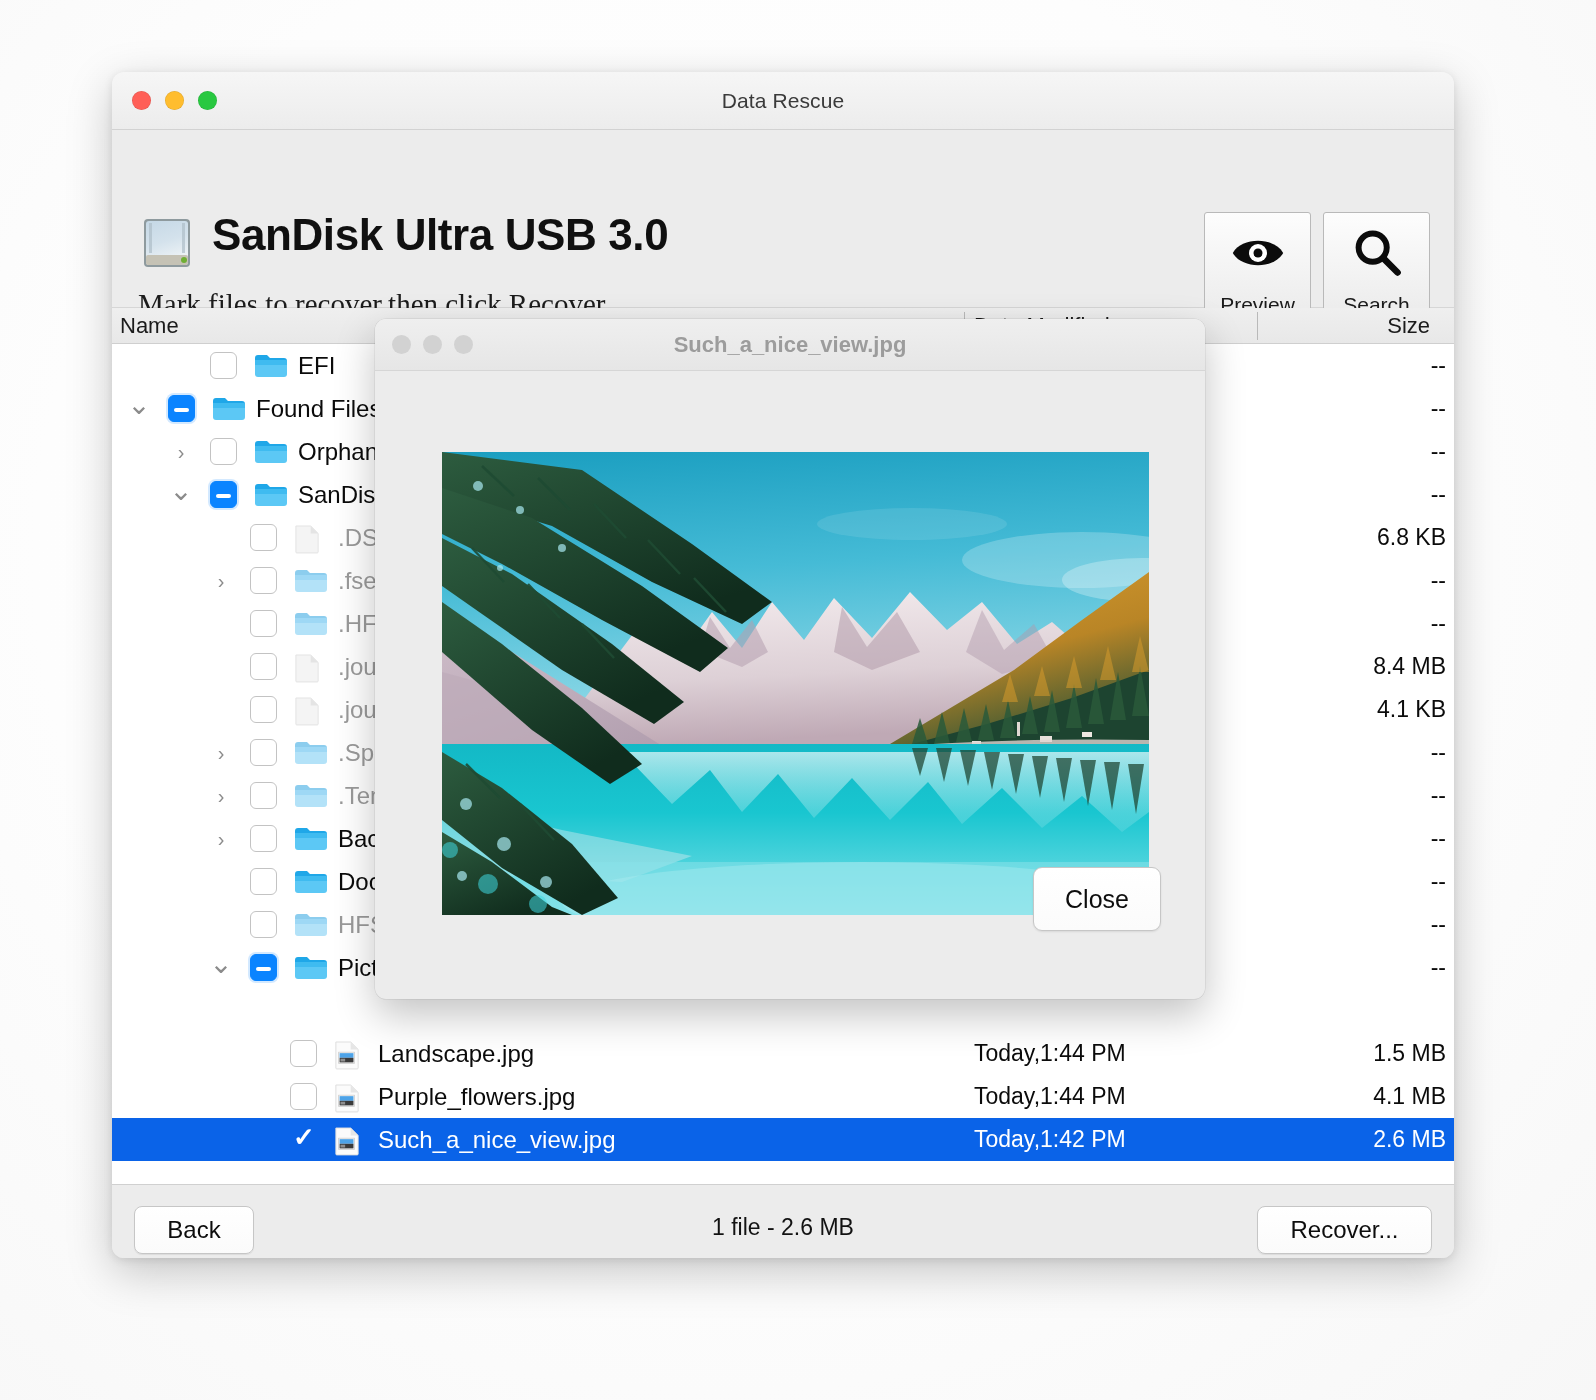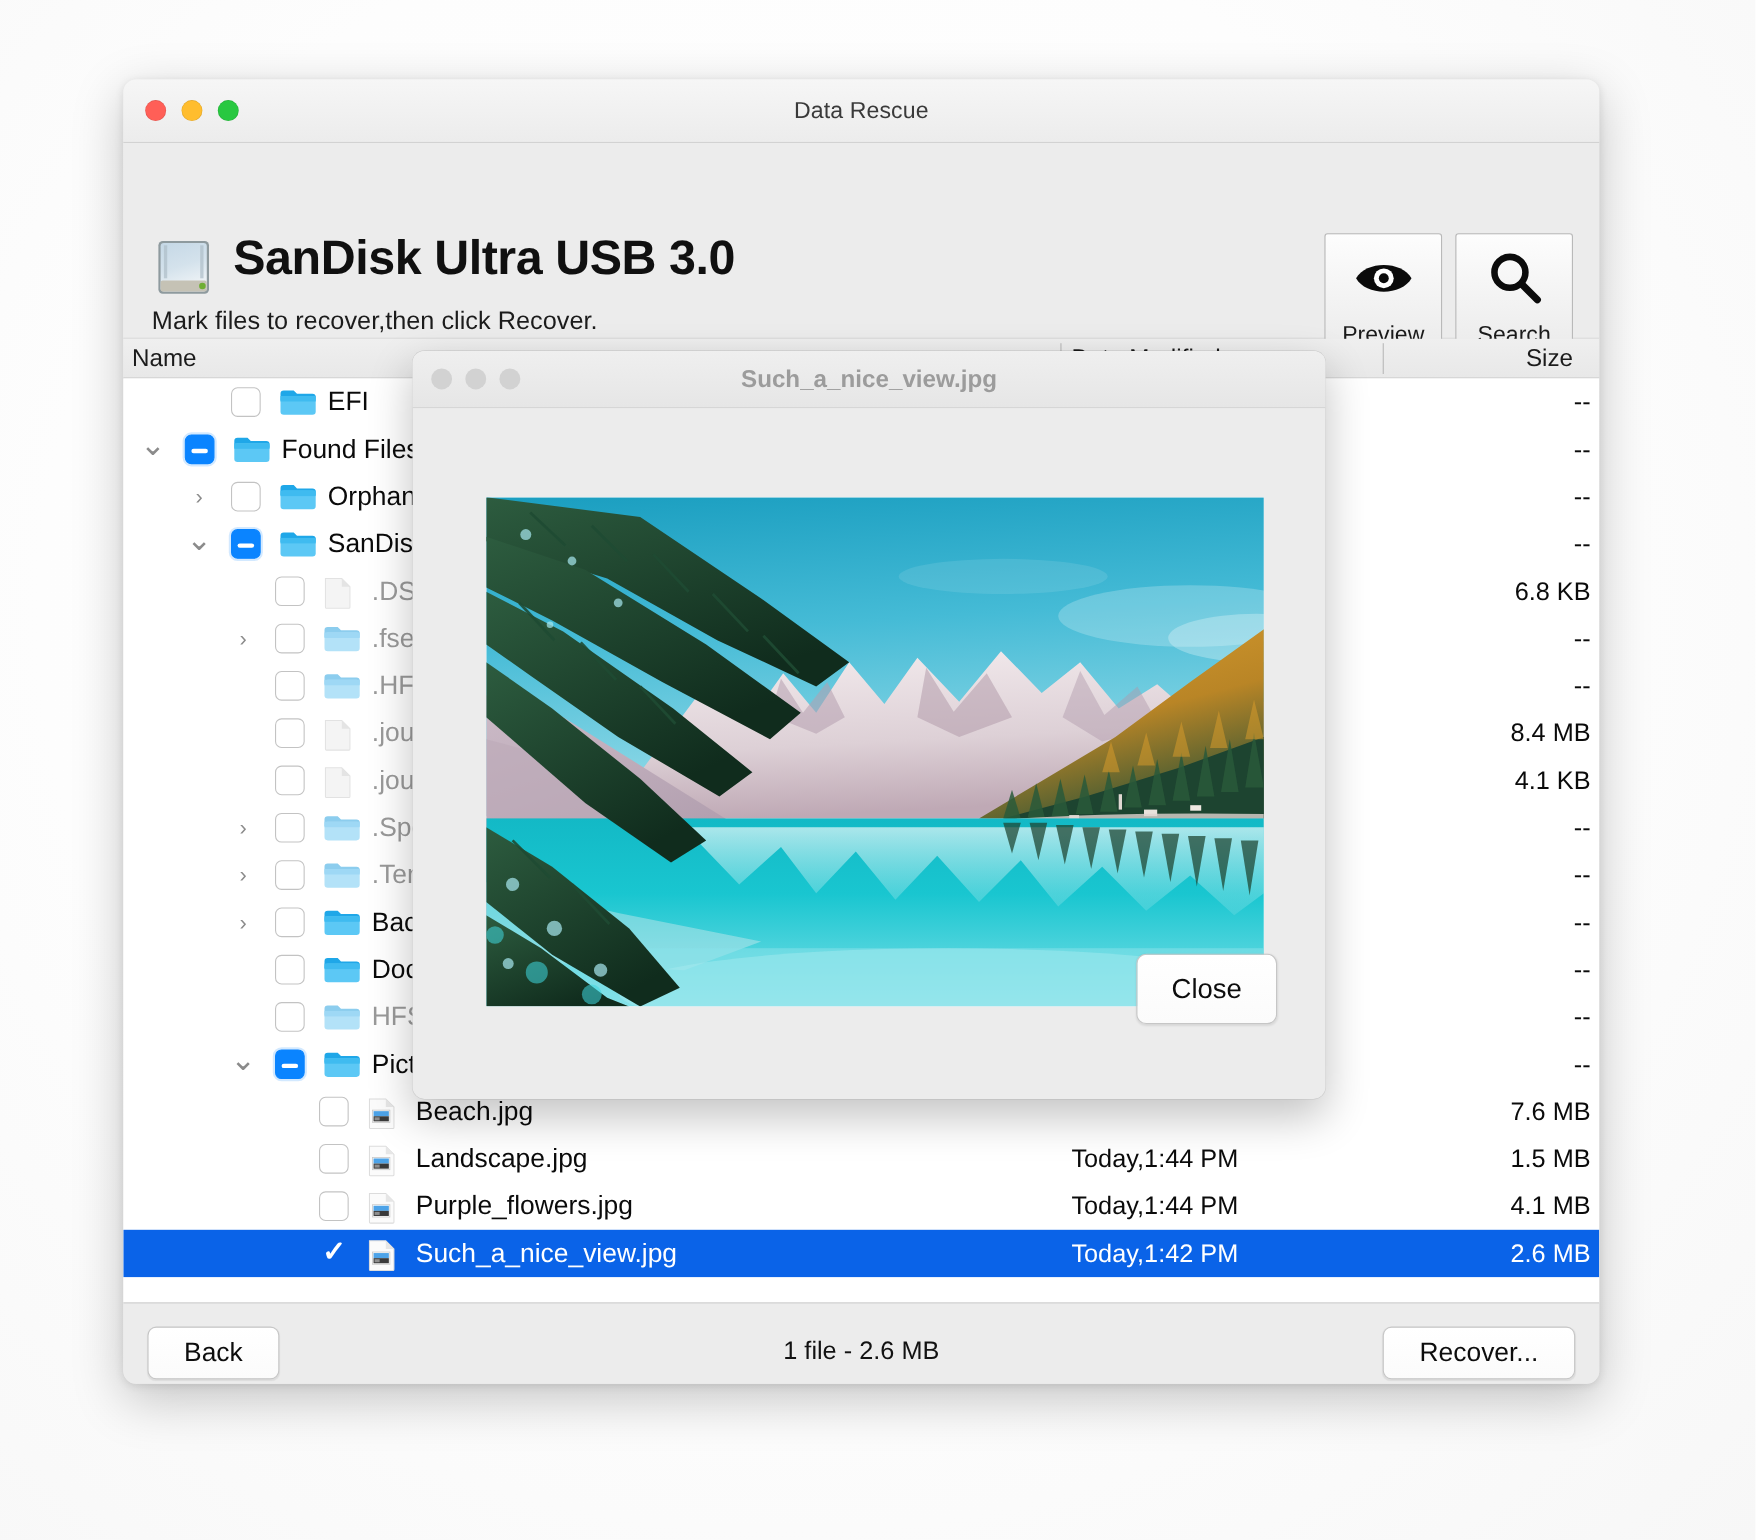--- a/index.html
+++ b/index.html
@@ -41,22 +41,22 @@
   }
   .driveicon {
     position: absolute; left: 26px; top: 84px; width: 58px; height: 58px;
   }
   .drivetitle {
     position: absolute; left: 100px; top: 80px;
     font-size: 44px; font-weight: bold; color: #101010; letter-spacing: -0.4px;
     white-space: nowrap;
   }
   .drivesub {
-    position: absolute; left: 26px; top: 148px;
-    font-size: 23px; color: #1c1c1c; white-space: nowrap;
+    position: absolute; left: 26px; top: 158px;
+    font-size: 29px; color: #1c1c1c; white-space: nowrap; font-family: Liberation Serif, serif;
   }
   .toolbtns { position: absolute; right: 24px; top: 82px; display: flex; gap: 12px; }
   .tbtn {
     width: 107px; height: 114px;
     background: linear-gradient(#fdfdfd, #eaeaea);
     border: 1px solid #b9b9b9; border-radius: 3px;
     display: flex; flex-direction: column; align-items: center; justify-content: flex-end;
     padding-bottom: 8px; cursor: default;
   }
   .tbtn .glyph { flex: 1; display: flex; align-items: center; justify-content: center; }
@@ -395,34 +395,20 @@
           <div class="disclose" style="left: 96px; font-size: 28px; margin-top: -8px;">⌄</div>
           <div class="chk mixed" style="left: 138px;"></div>
           <div class="ficon" style="left: 182px;"><svg viewBox="0 0 34 28" width="34" height="28">
               <path d="M1 6 a3 3 0 0 1 3-3 h9 l3 3 h14 a3 3 0 0 1 3 3 v3 H1 Z" fill="#1fa7e8"></path>
               <rect x="1" y="8" width="32" height="17" rx="3" fill="#5cc8f5"></rect>
               <rect x="1" y="8" width="32" height="5" fill="#3fbbf0"></rect>
             </svg></div>
           <div class="fname" style="left: 226px;">Pictures</div>
           <div class="fdate"></div>
           <div class="fsize">--</div>
-        </div>
-        <div class="row" style="top: 645px;">
-          <div class="chk" style="left: 178px;"></div>
-          <div class="ficon" style="left: 222px;"><svg viewBox="0 0 28 32" width="26" height="30">
-              <path d="M2 2 h16 l8 8 v20 a1 1 0 0 1 -1 1 H3 a1 1 0 0 1 -1 -1 Z" fill="#fbfbfb" stroke="#dcdcdc"></path>
-              <path d="M18 2 l8 8 h-8 Z" fill="#e6e6e6"></path>
-              <rect x="5" y="13" width="17" height="12" fill="#ffffff" stroke="#c9c9c9" stroke-width="0.8"></rect>
-              <rect x="6" y="14" width="15" height="5" fill="#4da3e8"></rect>
-              <rect x="6" y="19" width="15" height="5" fill="#3a3a3a"></rect>
-              <rect x="7" y="20" width="5" height="3" fill="#8e8e8e"></rect>
-            </svg></div>
-          <div class="fname" style="left: 266px;">Beach.jpg</div>
-          <div class="fdate"></div>
-          <div class="fsize">7.6 MB</div>
         </div>
         <div class="row" style="top: 688px;">
           <div class="chk" style="left: 178px;"></div>
           <div class="ficon" style="left: 222px;"><svg viewBox="0 0 28 32" width="26" height="30">
               <path d="M2 2 h16 l8 8 v20 a1 1 0 0 1 -1 1 H3 a1 1 0 0 1 -1 -1 Z" fill="#fbfbfb" stroke="#dcdcdc"></path>
               <path d="M18 2 l8 8 h-8 Z" fill="#e6e6e6"></path>
               <rect x="5" y="13" width="17" height="12" fill="#ffffff" stroke="#c9c9c9" stroke-width="0.8"></rect>
               <rect x="6" y="14" width="15" height="5" fill="#4da3e8"></rect>
               <rect x="6" y="19" width="15" height="5" fill="#3a3a3a"></rect>
               <rect x="7" y="20" width="5" height="3" fill="#8e8e8e"></rect>

